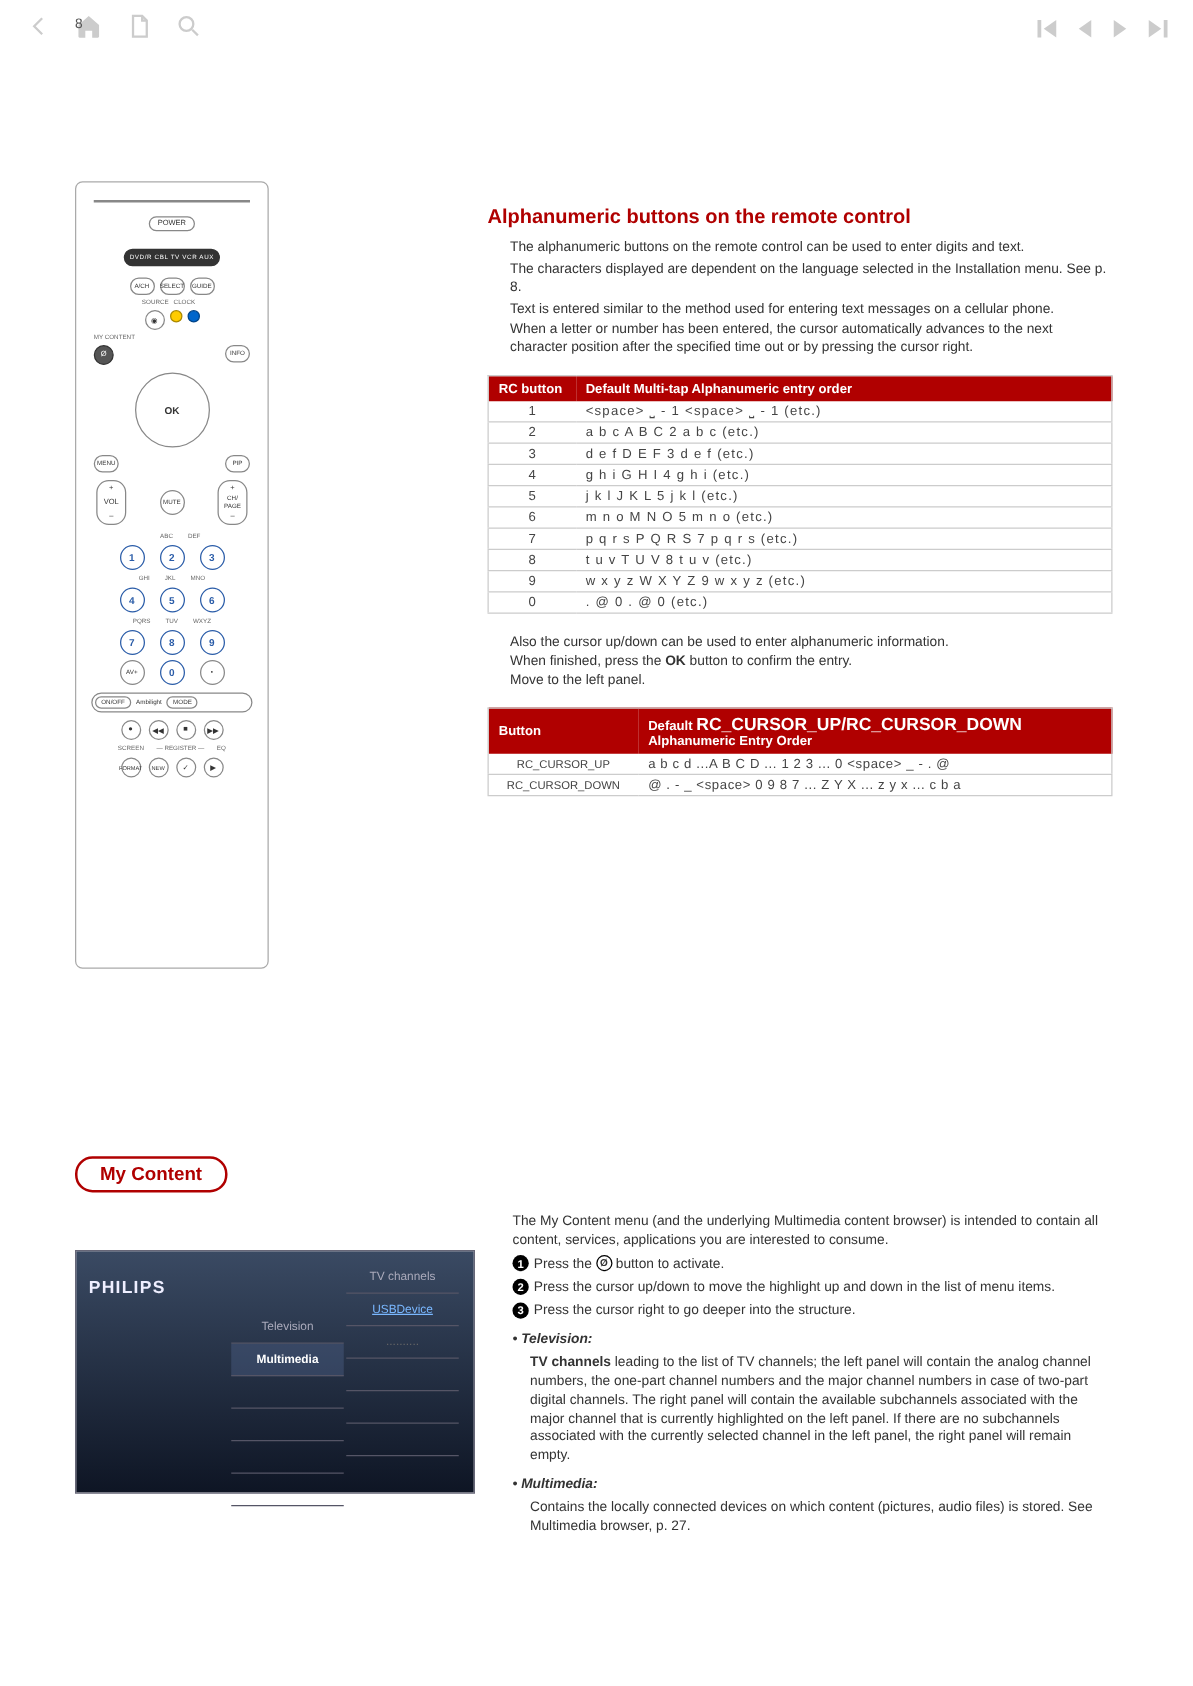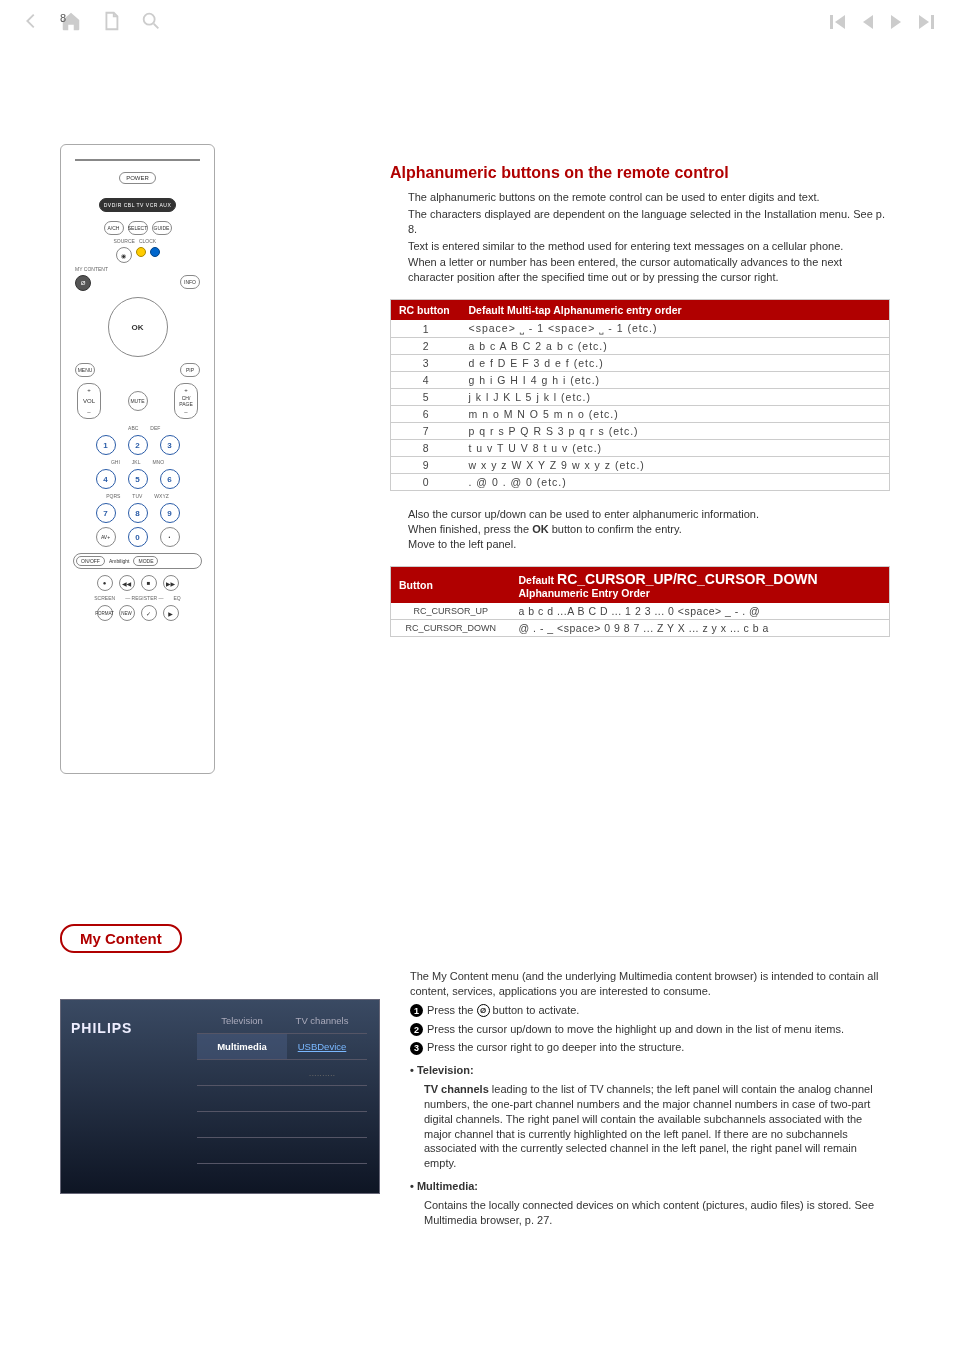--- a/index.html
+++ b/index.html
@@ -129,21 +129,21 @@
     color: #eef;
     font-weight: bold;
     font-size: 14px;
     letter-spacing: 1px;
   }
   .tv-col {
     position: absolute;
     top: 8px;
     width: 90px;
   }
-  .tv-col.left { left: 136px; }
+  .tv-col.left { left: 124px; margin-top: 40px; }
   .tv-col.right { left: 216px; }
   .tv-cell {
     height: 26px;
     border-bottom: 1px solid #556;
     display: flex;
     align-items: center;
     justify-content: center;
     font-size: 9.5px;
     color: #aab;
   }
@@ -161,21 +161,21 @@
     width: 13px; height: 13px;
     border-radius: 50%;
     background: #000;
     color: #fff;
     font-size: 9px;
     align-items: center;
     justify-content: center;
     margin-right: 4px;
     font-weight: bold;
   }
-  .bullet-head { font-weight: bold; margin-top: 8px; display: block; }
+  .bullet-head { font-weight: bold; margin-top: 8px; display: block; font-style: italic; }
   .sub-indent { margin-left: 14px; margin-top: 4px; }
   .circ-icon {
     display: inline-flex;
     width: 13px; height: 13px;
     border: 1.5px solid #000;
     border-radius: 50%;
     align-items: center;
     justify-content: center;
     font-size: 8px;
     font-weight: bold;
@@ -409,21 +409,21 @@
         <tr>
             <td>5</td>
             <td>j   k   l   J   K   L   5   j   k   l    (etc.)</td>
           </tr>
         <tr>
             <td>6</td>
             <td>m  n   o   M  N   O  5   m   n   o    (etc.)</td>
           </tr>
         <tr>
             <td>7</td>
-            <td>p   q   r   s   P   Q  R   S   3   p   q   r   s    (etc.)</td>
+            <td>p   q   r   s   P   Q  R   S   7   p   q   r   s    (etc.)</td>
           </tr>
         <tr>
             <td>8</td>
             <td>t   u   v   T   U   V   8   t   u   v    (etc.)</td>
           </tr>
         <tr>
             <td>9</td>
             <td>w  x   y   z   W  X   Y   Z   9   w   x   y   z    (etc.)</td>
           </tr>
         <tr>

